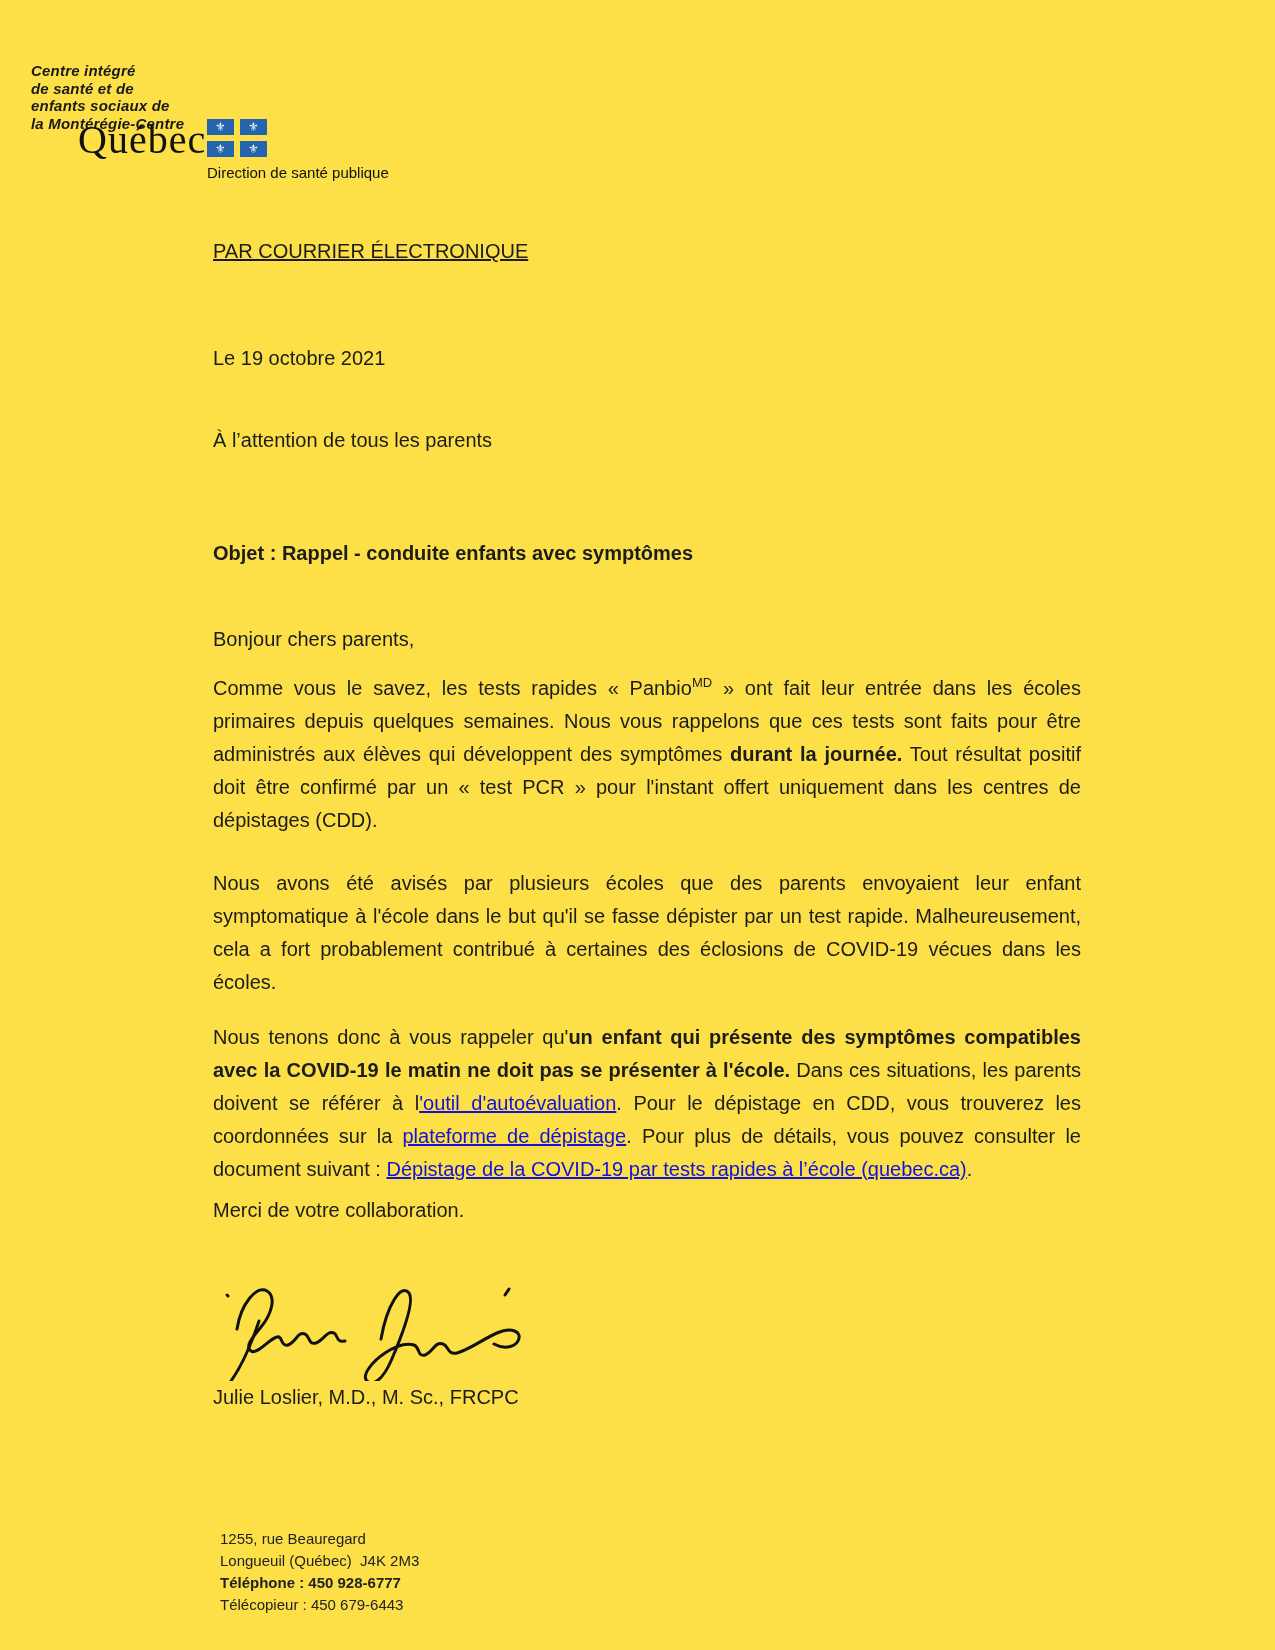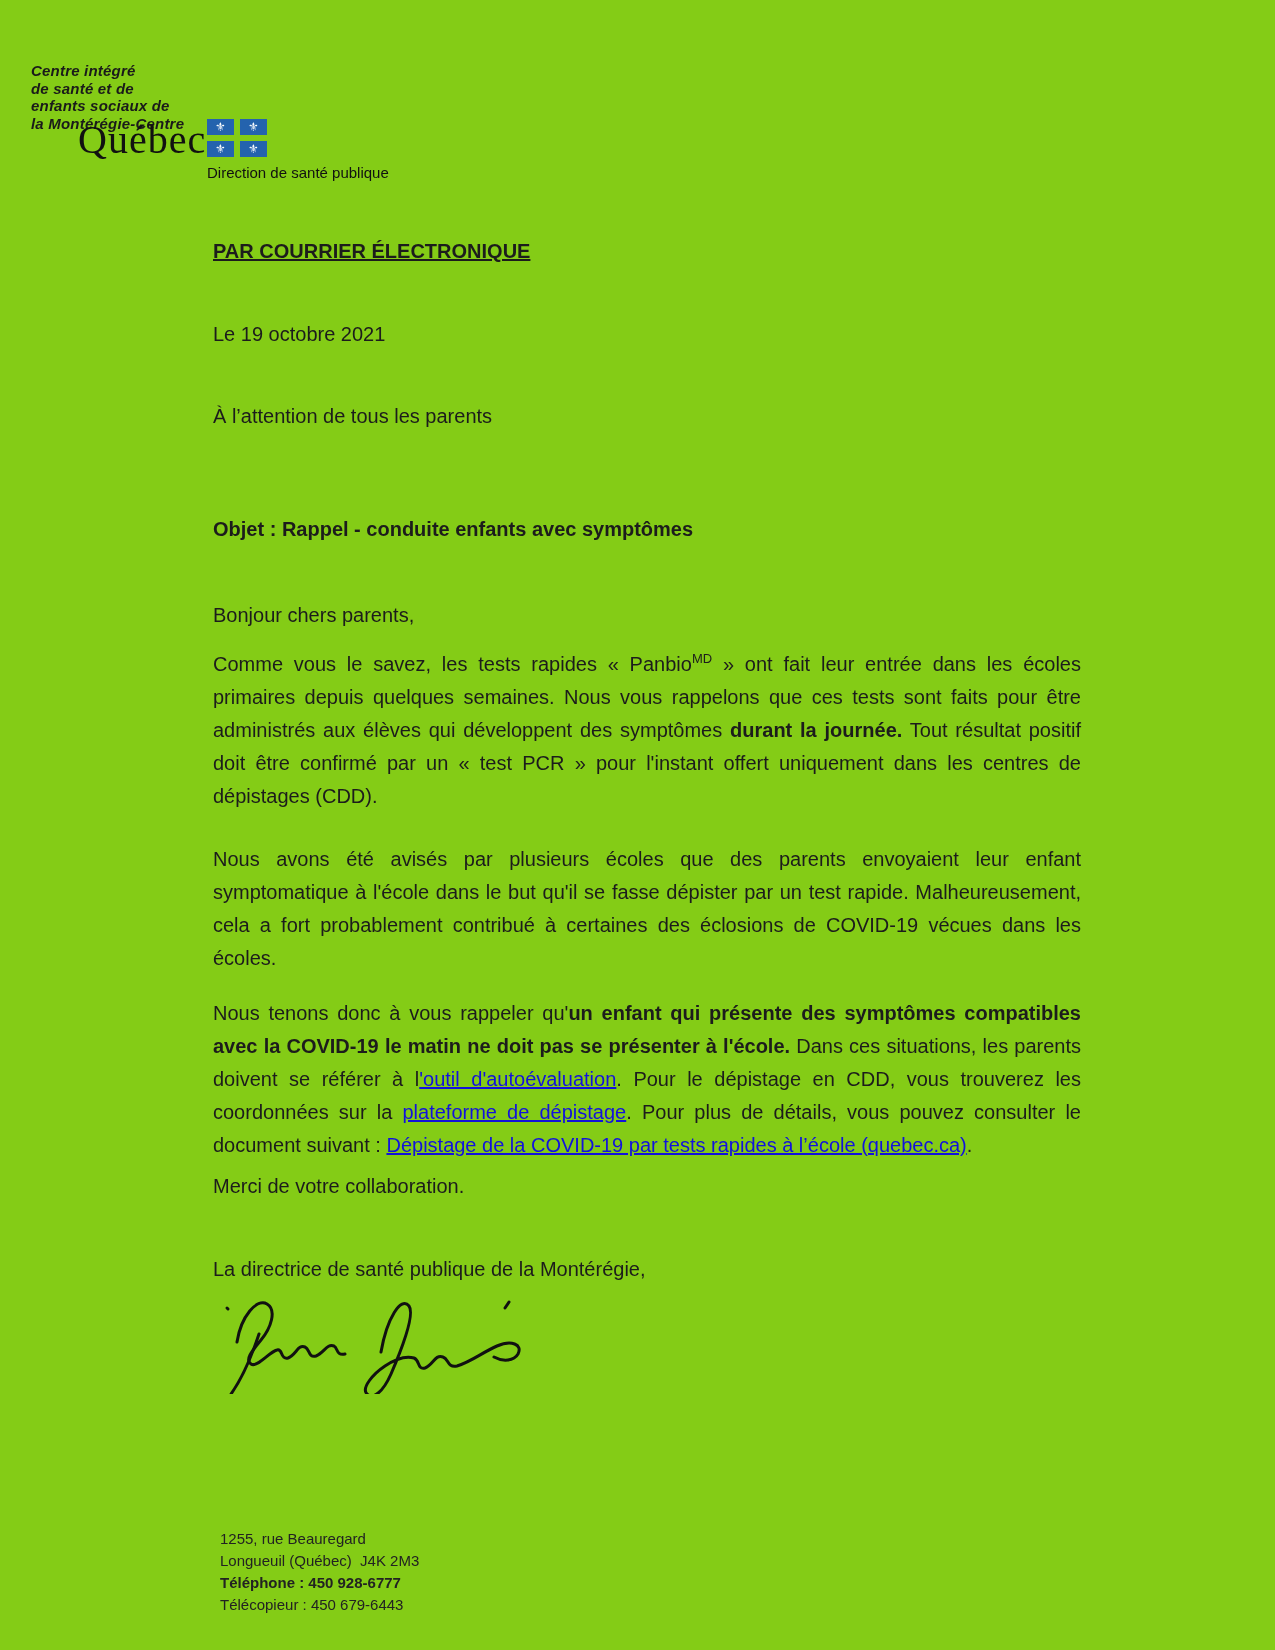--- a/index.html
+++ b/index.html
@@ -1,19 +1,19 @@
 <!DOCTYPE html>
 <html><head>
 <meta charset="utf-8">
 <style>
   html,body{margin:0;padding:0;background:#e8e8e8;}
   .page{
     position:relative;
     width:1275px;height:1650px;
-    background:#84cc16;
+    background:#fde047;
     font-family:"Liberation Sans",sans-serif;
     color:#1c1c1c;
     margin:0 auto;
     overflow:hidden;
   }
   
   .letterhead{position:absolute;left:0;top:0;width:100%;height:200px;}
   .org-name{
     position:absolute;left:31px;top:62px;
     font-size:15px;line-height:17.5px;
@@ -37,21 +37,21 @@
   }
   .dept{
     position:absolute;left:207px;top:164px;
     font-size:15px;font-weight:normal;color:#111;
   }
   
   .col{
     position:absolute;left:213px;top:235px;width:868px;
     font-size:20px;line-height:33px;
   }
-  .h-courrier{font-weight:bold;text-decoration:underline;margin:0 0 50px 0;}
+  .h-courrier{font-weight:normal;text-decoration:underline;margin:0 0 74px 0;}
   .date-line{margin:0 0 49px 0;}
   .recipient-line{margin:0 0 80px 0;}
   .subject-line{font-weight:bold;margin:0 0 53px 0;}
   .salutation{margin:0 0 16px 0;}
   .para{text-align:justify;margin:0;}
   .p1{margin-bottom:30px;}
   .p2{margin-bottom:22px;}
   .p3{margin-bottom:8px;}
   .closing{margin:0 0 50px 0;}
   .signoff{margin:0 0 4px 0;}
@@ -102,34 +102,34 @@
     <p class="salutation">Bonjour chers parents,</p>
 
     <p class="para p1"><span>Comme vous le savez, les tests rapides « Panbio</span><sup class="md">MD</sup><span> » ont fait leur entrée dans les écoles primaires depuis quelques semaines. Nous vous rappelons que ces tests sont faits pour être administrés aux élèves qui développent des symptômes </span><strong>durant la journée.</strong><span> Tout résultat positif doit être confirmé par un « test PCR » pour l'instant offert uniquement dans les centres de dépistages (CDD).</span></p>
 
     <p class="para p2">Nous avons été avisés par plusieurs écoles que des parents envoyaient leur enfant symptomatique à l'école dans le but qu'il se fasse dépister par un test rapide. Malheureusement, cela a fort probablement contribué à certaines des éclosions de COVID-19 vécues dans les écoles.</p>
 
     <p class="para p3"><span>Nous tenons donc à vous rappeler qu'</span><strong>un enfant qui présente des symptômes compatibles avec la COVID-19 le matin ne doit pas se présenter à l'école.</strong><span> Dans ces situations, les parents doivent se référer à l</span><a class="doclink">'outil d'autoévaluation</a><span>. Pour le dépistage en CDD, vous trouverez les coordonnées sur la </span><a class="doclink">plateforme de dépistage</a><span>. Pour plus de détails, vous pouvez consulter le document suivant : </span><a class="doclink">Dépistage de la COVID-19 par tests rapides à l’école (quebec.ca)</a><span>.</span></p>
 
     <p class="closing">Merci de votre collaboration.</p>
 
-    <p class="signoff">La directrice de santé publique de la Montérégie,</p>
 
     <div class="sig-wrap">
       <svg width="310" height="104" viewBox="0 0 310 104" fill="none" xmlns="http://www.w3.org/2000/svg">
         <g stroke="#111" stroke-width="3" stroke-linecap="round" fill="none">
           <path d="M4 18 l1 1"></path>
           <path d="M14 52 C18 26 34 8 44 14 C54 20 48 38 38 50 C28 62 22 70 28 74 C34 78 46 62 54 60 C60 58 57 70 65 68 C73 65 75 54 82 57 C87 59 85 68 93 66 C101 63 104 53 111 56 C115 58 113 66 122 64"></path>
           <path d="M36 44 C28 68 18 90 8 104"></path>
           <path d="M158 62 C164 28 178 6 186 16 C192 24 180 56 168 84 C160 102 150 110 144 104 C138 98 150 84 162 76 C174 68 184 66 191 68 C197 70 194 80 202 78 C210 75 212 64 220 67 C226 69 224 78 234 76 C248 72 260 62 274 56 C288 50 300 54 295 64 C291 71 280 72 271 67"></path>
           <path d="M282 18 l4 -6"></path>
         </g>
       </svg>
     </div>
 
+    <p class="signer">Julie Loslier, M.D., M. Sc., FRCPC</p>
 
   </div>
 
   <div class="footer">
     <div class="ln">1255, rue Beauregard</div>
     <div class="ln">Longueuil (Québec)  J4K 2M3</div>
     <div class="ln bold">Téléphone : 450 928-6777</div>
     <div class="ln">Télécopieur : 450 679-6443</div>
   </div>
 

